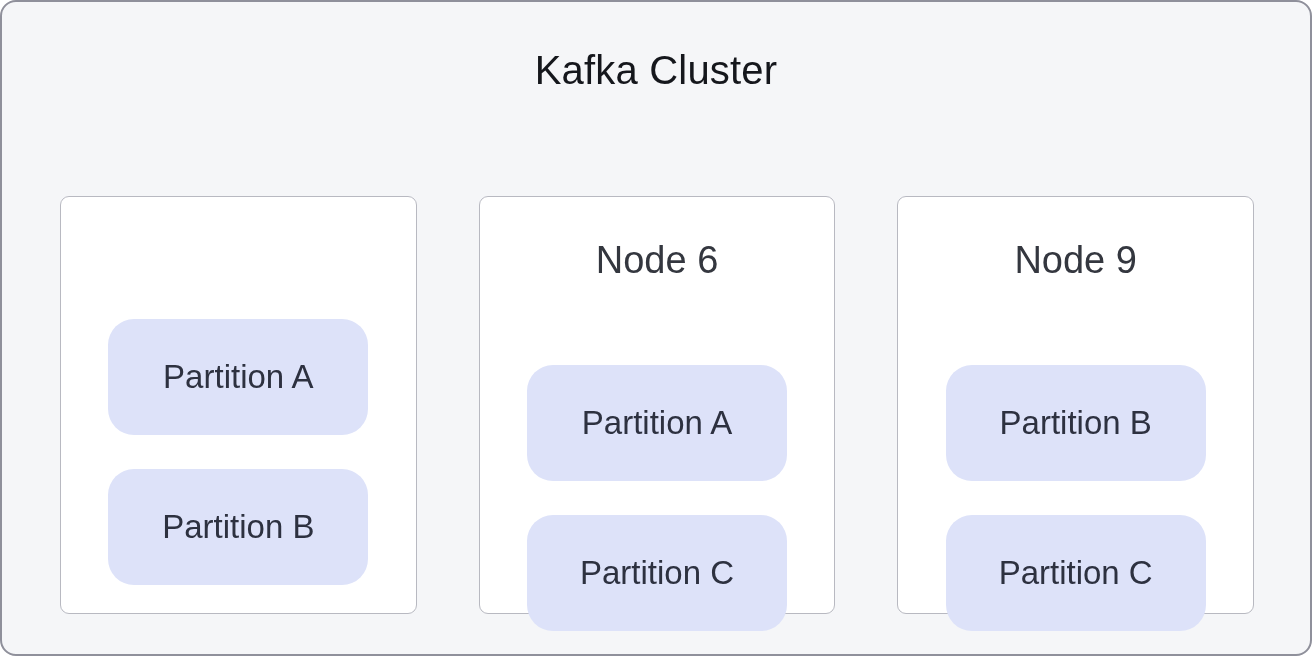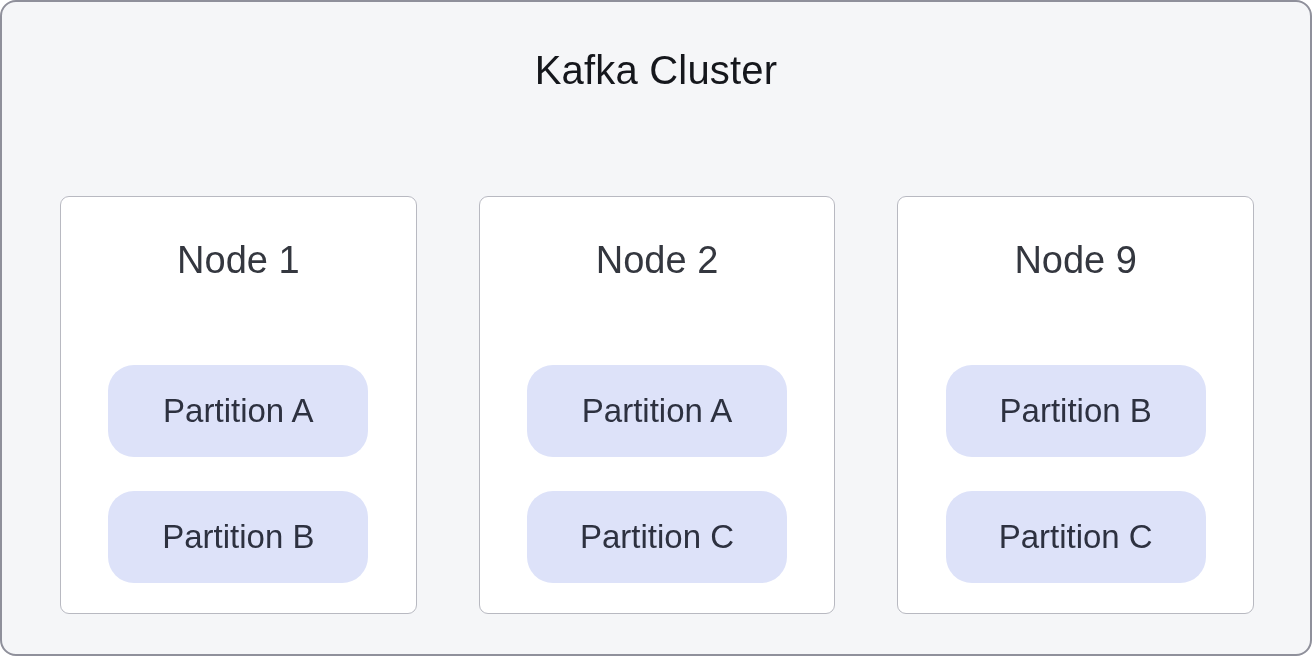--- a/index.html
+++ b/index.html
@@ -55,48 +55,47 @@
   }
   .partition-list{
     margin-top:82px;
     display:flex;
     flex-direction:column;
     gap:34px;
     align-items:center;
   }
   .partition-pill{
     width:260px;
-    height:92px;
+    height:116px;
     background:var(--pill-bg);
     border-radius:26px;
     display:flex;
     align-items:center;
     justify-content:center;
     font-size:33px;
     font-weight:400;
     color:var(--pill-text);
   }
 </style>
 </head>
 <body>
 
 <div class="canvas">
   <div class="cluster-title">Kafka Cluster</div>
   <div class="nodes-row">
   <div class="node">
-    <div class="node-title">Node 1</div>
     <div class="partition-list">
   <div class="partition-pill">Partition A</div>
 
   <div class="partition-pill">Partition B</div>
 </div>
   </div>
 
   <div class="node">
-    <div class="node-title">Node 2</div>
+    <div class="node-title">Node 6</div>
     <div class="partition-list">
   <div class="partition-pill">Partition A</div>
 
   <div class="partition-pill">Partition C</div>
 </div>
   </div>
 
   <div class="node">
     <div class="node-title">Node 9</div>
     <div class="partition-list">

